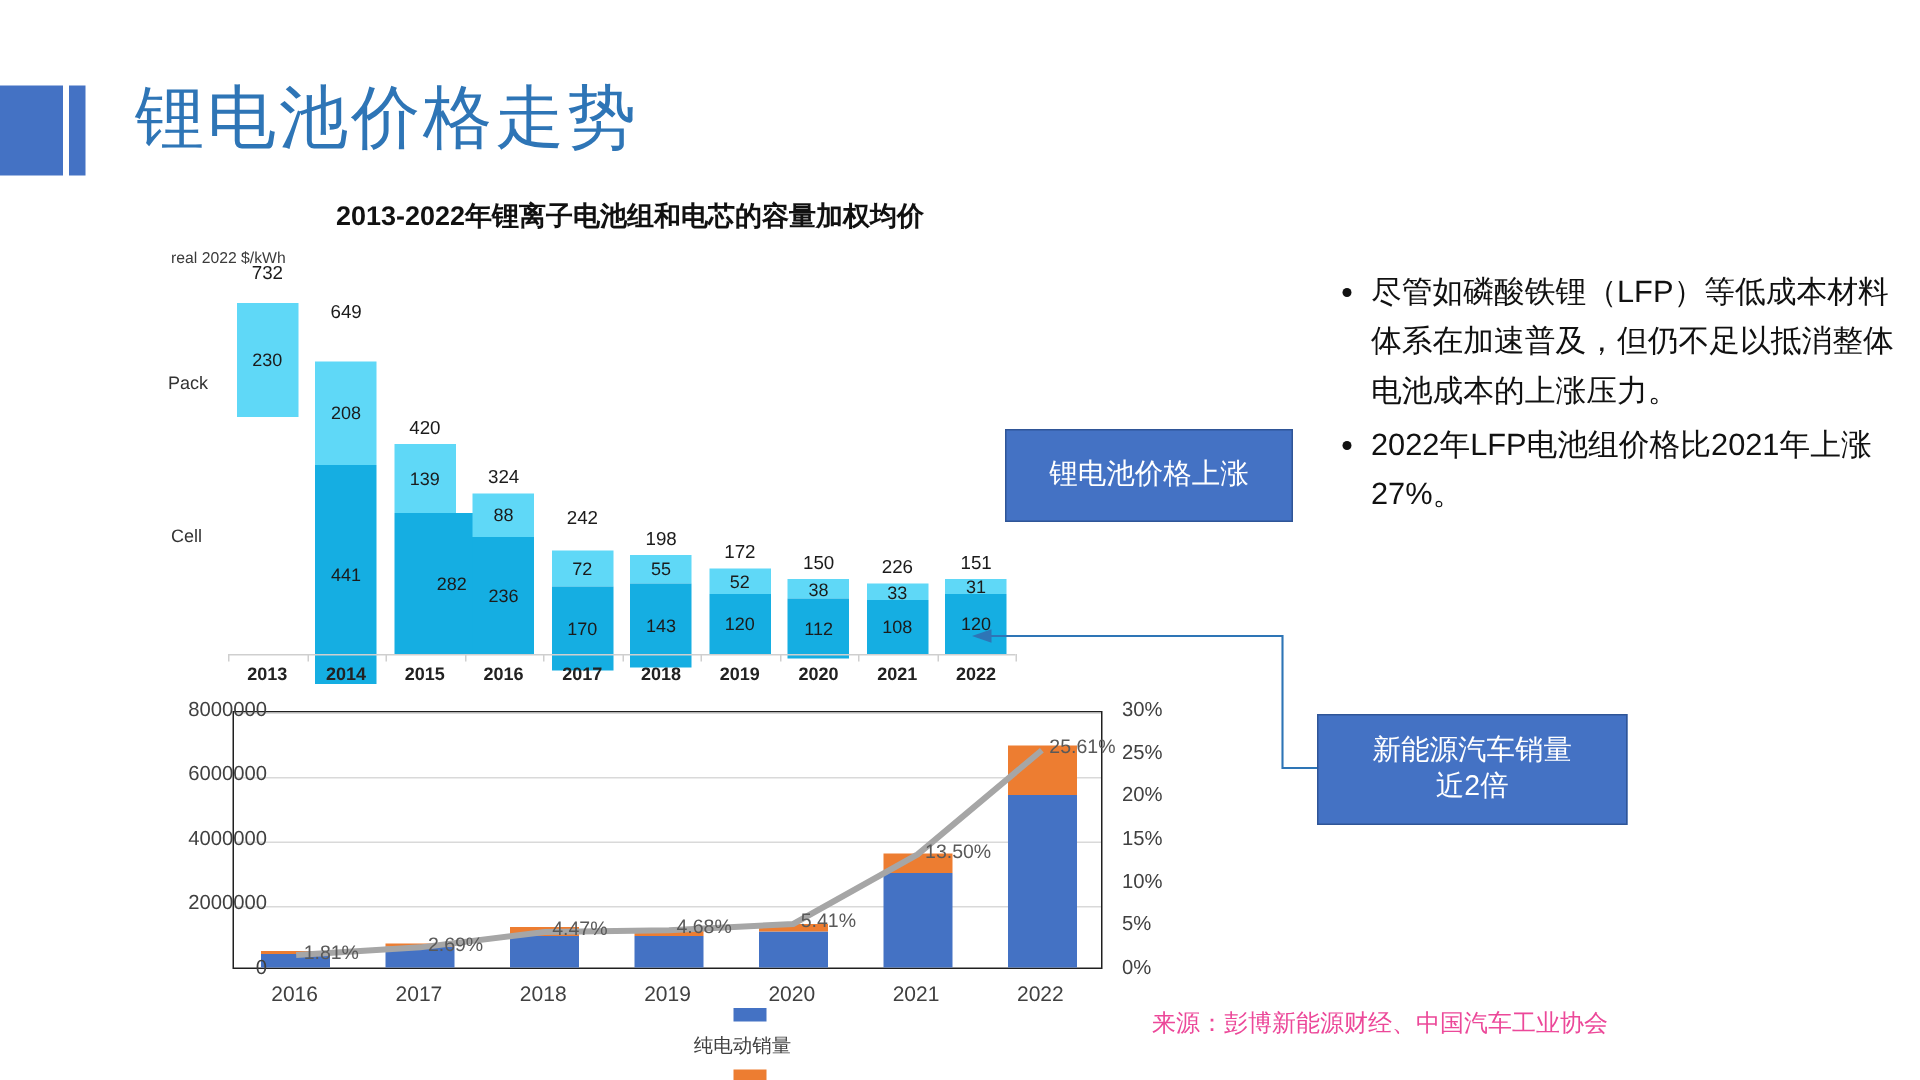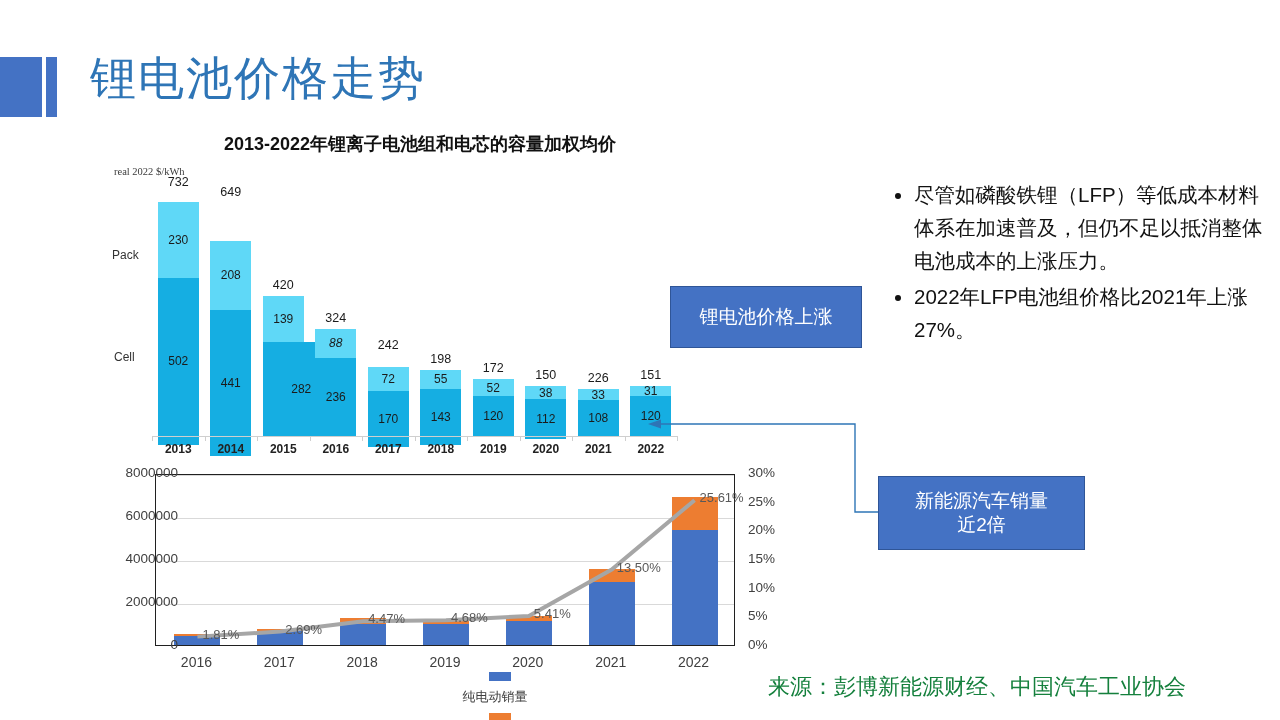--- a/index.html
+++ b/index.html
@@ -15,21 +15,21 @@
     position:absolute;left:90px;top:48px;
     font-size:46px;color:#2E75B6;letter-spacing:2px;font-weight:400;
     white-space:nowrap;
   }
   
   #bnef-chart{position:absolute;left:100px;top:128px;width:580px;height:340px;}
   #bnef-title{
     position:absolute;left:60px;top:4px;width:520px;text-align:center;
     font-size:18px;font-weight:bold;color:#111;white-space:nowrap;
   }
-  #bnef-unit{position:absolute;left:14px;top:38px;font-size:10.5px;color:#3b3b3b;white-space:nowrap;font-family:Liberation Serif, serif;}
+  #bnef-unit{position:absolute;left:14px;top:38px;font-size:10.5px;color:#3b3b3b;white-space:nowrap;}
   #bnef-pack-label{position:absolute;left:12px;top:120px;font-size:12px;color:#333;}
   #bnef-cell-label{position:absolute;left:14px;top:222px;font-size:12px;color:#333;}
   #bnef-plot{position:absolute;left:52px;top:56px;width:525px;height:252px;}
   #bnef-axis{position:absolute;left:52px;top:308px;width:525px;height:1px;background:#cfcfcf;}
   .bcol{position:absolute;bottom:0;width:41px;}
   .bcol .stack{position:absolute;bottom:0;left:0;width:41px;}
   .seg{position:relative;width:100%;}
   .seg.pack{background:#5FD8F7;}
   .seg.cell{background:#15AEE2;}
   .seg span{
@@ -69,71 +69,68 @@
     color:#ffffff;display:flex;align-items:center;justify-content:center;
     text-align:center;font-size:19px;line-height:1.25;
   }
   #callout-price{left:670px;top:286px;width:190px;height:60px;}
   #callout-sales{left:878px;top:476px;width:205px;height:72px;}
   
   #bullets{position:absolute;left:888px;top:178px;width:382px;color:#111;font-size:20.5px;line-height:1.62;}
   #bullets ul{margin:0;padding-left:26px;list-style:disc;}
   #bullets li{margin:0 0 2px 0;}
   
-  #source{position:absolute;left:768px;top:672px;font-size:22px;color:#15803d;white-space:nowrap;}
+  #source{position:absolute;left:768px;top:672px;font-size:16px;color:#ec4899;white-space:nowrap;}
 </style>
 </head>
 <body>
 
 <div id="deco-wide"></div>
 <div id="deco-narrow"></div>
 <div id="page-title">锂电池价格走势</div>
 
 <div id="bnef-chart">
   <div id="bnef-title">2013-2022年锂离子电池组和电芯的容量加权均价</div>
   <div id="bnef-unit">real 2022 $/kWh</div>
   <div id="bnef-pack-label">Pack</div>
   <div id="bnef-cell-label">Cell</div>
   <div id="bnef-plot">
       <div class="bcol" style="left: 5.75px;">
         <div class="stack" style="height: 234px;">
           <div class="seg pack" style="height: 76.2632px;">
             <span>230</span>
           </div>
-          <div class="seg cell" style="height: 166.453px;">
-            <span>502</span>
-          </div>
         </div>
       </div>
       <div class="btotal" style="left: -0.25px; top: -8.71579px;">732</div>
       <div class="bcol" style="left: 58.25px;">
         <div class="stack" style="height: 195px;">
           <div class="seg pack" style="height: 68.9684px;">
             <span>208</span>
           </div>
           <div class="seg cell" style="height: 146.226px;">
             <span>441</span>
           </div>
         </div>
       </div>
-      <div class="btotal" style="left: 52.25px; top: 1px;">649</div>
+      <div class="btotal" style="left: 52.25px; top: 17px;">649</div>
       <div class="bcol" style="left: 110.75px;">
         <div class="stack" style="height: 139.595px;">
           <div class="seg pack" style="height: 46.0895px;">
             <span>139</span>
           </div>
           <div class="seg cell" style="height: 93.5053px; padding-left: 36px;">
             <span>282</span>
           </div>
         </div>
       </div>
       <div class="btotal" style="left: 104.75px; top: 94.4053px;">420</div>
       <div class="bcol" style="left: 163.25px;">
         <div class="stack" style="height: 107.432px;">
-          <div class="seg pack" style="height: 29.1789px; font-style: italic;">
+          <div class="seg pack" style="height: 29.1789px;">
             <span>88</span>
           </div>
           <div class="seg cell" style="height: 78.2526px;">
             <span>236</span>
           </div>
         </div>
       </div>
       <div class="btotal" style="left: 157.25px; top: 126.568px;">324</div>
       <div class="bcol" style="left: 215.75px;">
         <div class="stack" style="height: 69px;">

